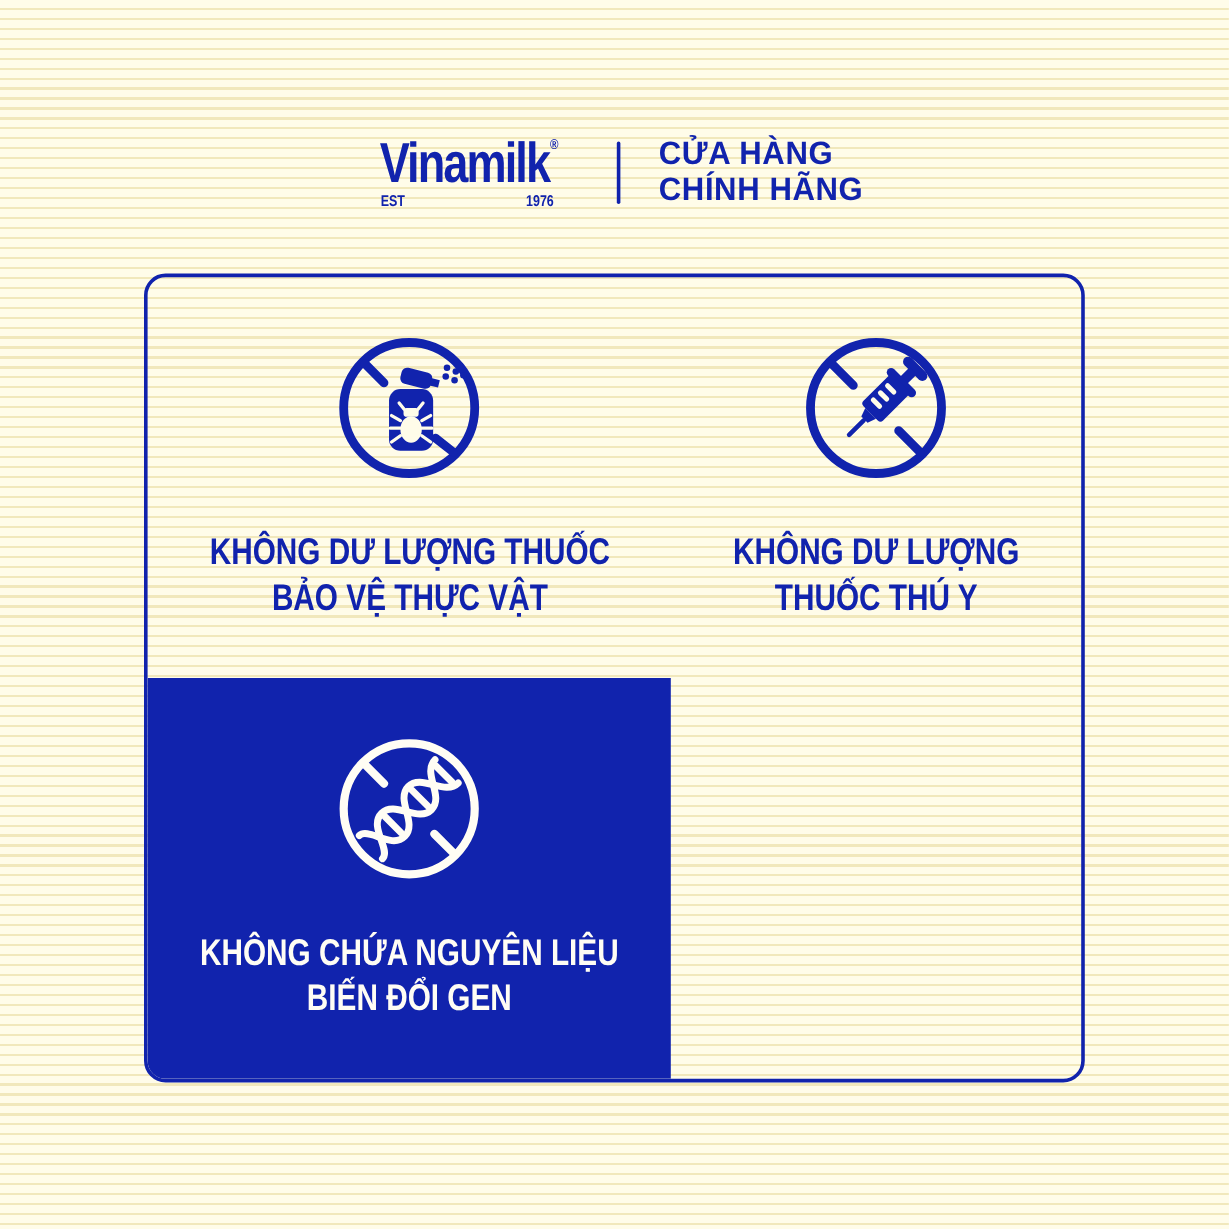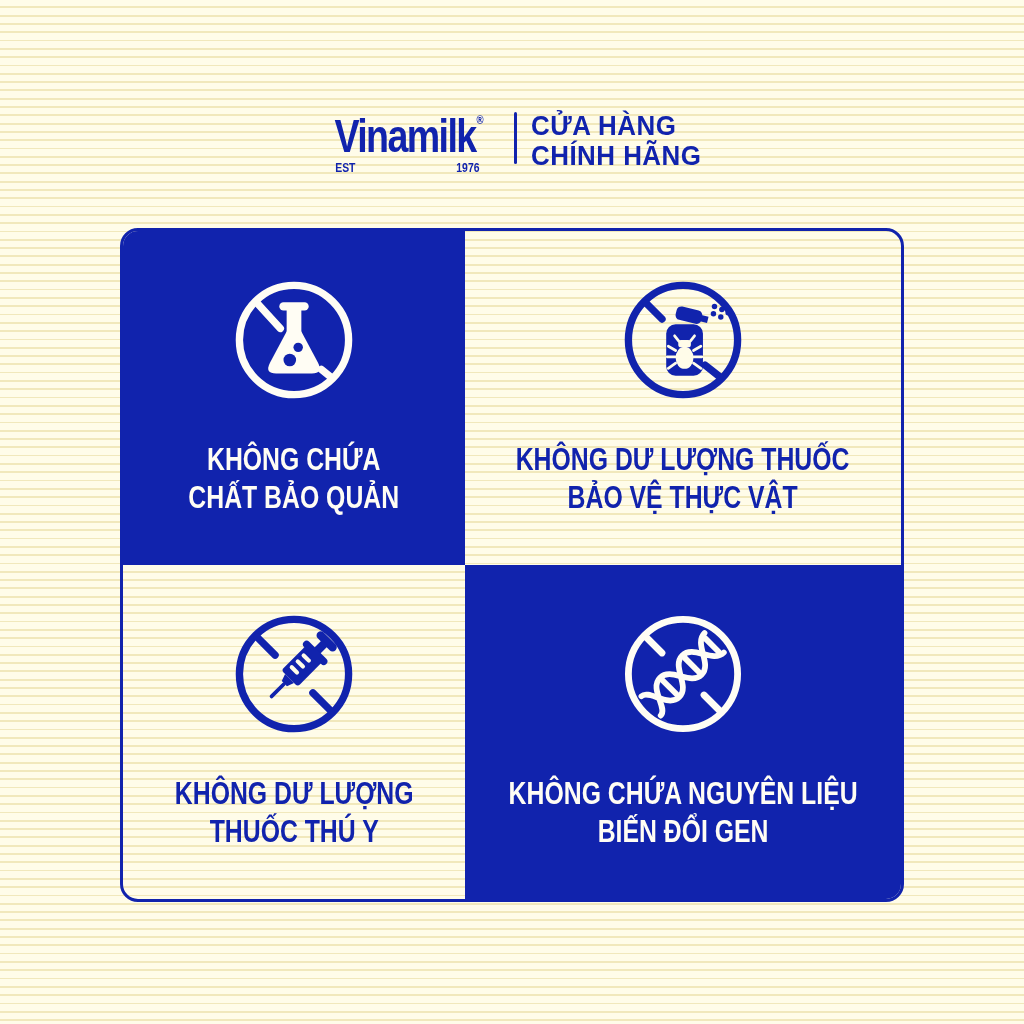--- a/index.html
+++ b/index.html
@@ -16,21 +16,21 @@
     background-image:repeating-linear-gradient(180deg,
       var(--cream) 0px, var(--cream) 6.5px,
       var(--lineclr) 6.5px, var(--lineclr) 8.3px);
     position:relative;
     color:var(--blue);
   }
 
   
   .header{
     position:absolute; top:112px; left:0; width:100%;
-    display:flex; justify-content:center; gap:14px;
+    display:flex; justify-content:center; align-items:center; gap:32px;
   }
   .logo{
     display:flex; flex-direction:column;
     transform:scaleX(0.80); transform-origin:center;
     color:var(--blue);
   }
   .wordmark{
     font-size:47px; font-weight:bold; letter-spacing:-2px; line-height:1;
     display:flex; align-items:flex-start;
   }
@@ -85,36 +85,20 @@
   </div>
   <div class="divider"></div>
   <div class="store-text">
     <div>CỬA HÀNG</div>
     <div>CHÍNH HÃNG</div>
   </div>
 </div>
 
 <div class="card">
 
-  <div class="quad quad-blue">
-    <svg class="badge-icon" viewBox="0 0 120 120">
-      <circle class="stroke" cx="60" cy="60" r="52" stroke-width="7"></circle>
-      <line class="stroke" x1="25" y1="25" x2="47" y2="49" stroke-width="7" stroke-linecap="round"></line>
-      <line class="stroke" x1="86" y1="88" x2="96" y2="96" stroke-width="7" stroke-linecap="round"></line>
-      <rect class="fillc" x="46" y="24" width="28" height="8" rx="4"></rect>
-      <rect class="fillc" x="53" y="29" width="14" height="25"></rect>
-      <path class="fillc" d="M53,52 L37,82 Q32,92 43,92 L77,92 Q88,92 83,82 L67,52 Z"></path>
-      <circle cx="64" cy="67" r="4.5" fill="#1123AD"></circle>
-      <circle cx="56" cy="79" r="6" fill="#1123AD"></circle>
-    </svg>
-    <div class="caption">
-      <div>KHÔNG CHỨA</div>
-      <div>CHẤT BẢO QUẢN</div>
-    </div>
-  </div>
 
   <div class="quad quad-cream">
     <svg class="badge-icon" viewBox="0 0 120 120">
       <circle class="stroke" cx="60" cy="60" r="52" stroke-width="7"></circle>
       <line class="stroke" x1="25" y1="25" x2="40" y2="40" stroke-width="7" stroke-linecap="round"></line>
       <line class="stroke" x1="81" y1="84" x2="95" y2="95" stroke-width="7" stroke-linecap="round"></line>
       <g transform="rotate(14 66 37)">
         <rect class="fillc" x="53" y="30" width="25" height="13" rx="4.5"></rect>
         <rect class="fillc" x="77" y="33.5" width="7" height="6"></rect>
       </g>

